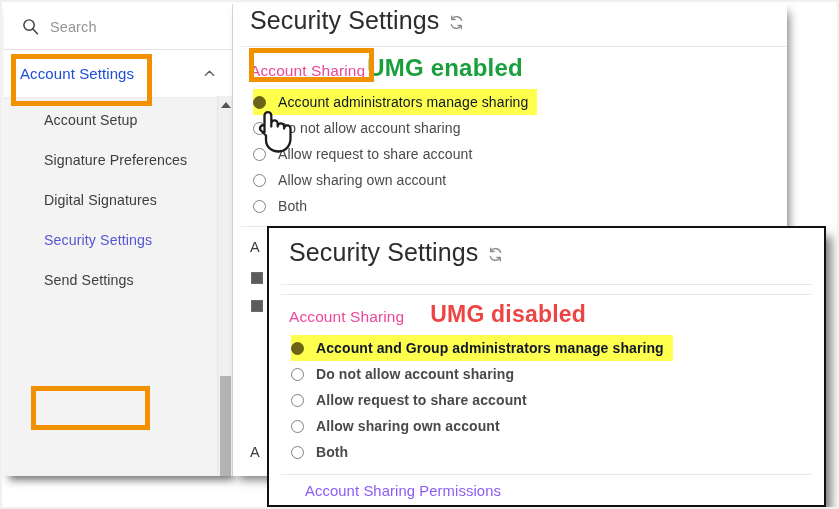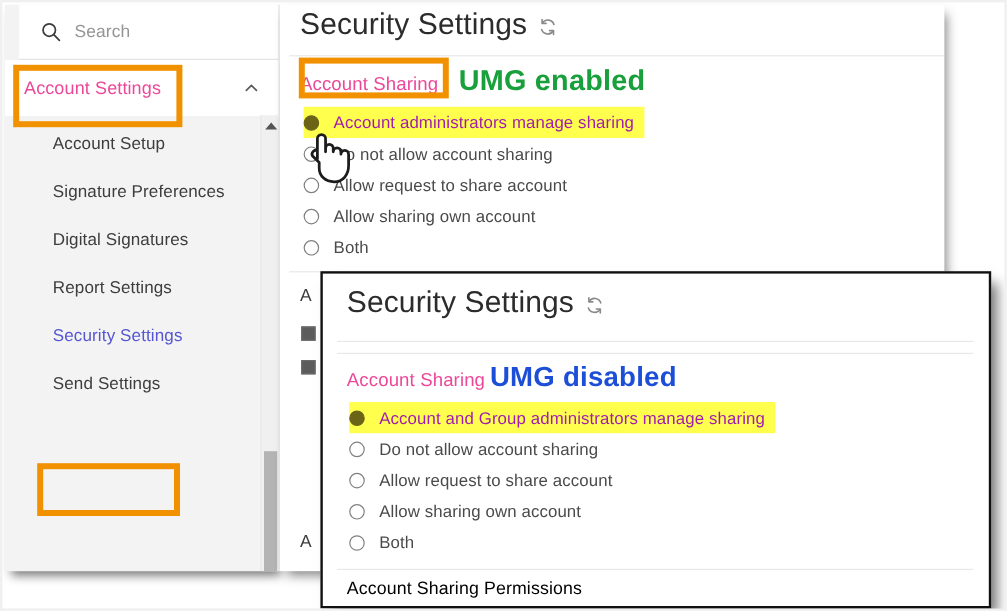--- a/index.html
+++ b/index.html
@@ -34,21 +34,21 @@
     width: 229px;
     height: 472px;
     background: #f3f3f3;
     box-sizing: border-box;
     border-right: 1px solid #d8d8d8;
     box-shadow: 3px 6px 8px -2px rgba(0,0,0,0.55);
     overflow: hidden;
   }
   .search-bar {
     position: absolute;
-    left: 12px; top: 0;
+    left: 0; top: 0;
     width: 229px;
     height: 46px;
     background: #ffffff;
     border-bottom: 1px solid #e3e3e3;
     display: flex;
     align-items: center;
     padding-left: 18px;
     box-sizing: border-box;
   }
   .search-icon {
@@ -77,21 +77,21 @@
     background: #ffffff;
     display: flex;
     align-items: center;
     justify-content: space-between;
     padding: 0 16px 0 16px;
     box-sizing: border-box;
     border-bottom: 1px solid #ececec;
   }
   .nav-top-label {
     font-size: 15px;
-    color: #ec4899;
+    color: #1d4ed8;
     letter-spacing: .1px;
   }
   .chevron-up {
     width: 15px; height: 15px;
     color: #5a5a5a;
   }
 
   .nav-list {
     padding-top: 2px;
   }
@@ -203,28 +203,28 @@
   .panel-back .section-row { left: 17px; top: 50px; }
   .section-label {
     font-size: 15.5px;
     color: #ec4899;
     letter-spacing: .1px;
   }
   .umg-enabled {
     font-size: 24px;
     font-weight: bold;
     color: #19a03c;
-    margin-left: 17px;
+    margin-left: 2px;
     letter-spacing: .2px;
   }
   .umg-disabled {
     font-size: 23px;
     font-weight: bold;
-    color: #1d4ed8;
-    margin-left: 4px;
+    color: #ef4444;
+    margin-left: 26px;
     letter-spacing: .2px;
   }
 
   .radio-list { position: absolute; }
   .panel-back .radio-list { left: 20px; top: 85px; width: 520px; }
   .radio-row {
     display: flex;
     align-items: center;
     height: 26px;
     font-size: 14px;
@@ -243,21 +243,21 @@
     box-sizing: border-box;
     margin-right: 12px;
     flex: 0 0 auto;
     background: transparent;
   }
   .radio-mark.checked {
     border-color: #6b6417;
     background: #6b6417;
   }
   .radio-label { white-space: nowrap; }
-  .radio-row.highlighted .radio-label { color: #a21caf; }
+  .radio-row.highlighted .radio-label { color: #0f172a; }
 
   .hl-section-label {
     position: absolute;
     border: 5px solid #f29100;
     box-sizing: border-box;
     pointer-events: none;
   }
   #hl-account-sharing {
     left: 247px; top: 46px;
     width: 125px; height: 34px;
@@ -295,27 +295,27 @@
   .panel-front .panel-title {
     position: absolute;
     left: 20px; top: 10px;
     display: flex;
     align-items: center;
     gap: 9px;
   }
   .panel-front .hr1 { left: 12px; top: 56px; width: 530px; }
   .panel-front .hr2 { left: 12px; top: 66px; width: 530px; }
   .panel-front .section-row { left: 20px; top: 73px; }
-  .panel-front .radio-list { left: 22px; top: 107px; width: 520px; }
+  .panel-front .radio-list { left: 22px; top: 107px; width: 520px; font-weight: bold; }
   .panel-front .hr3 { left: 12px; top: 246px; width: 530px; }
   .front-footer {
     position: absolute;
-    left: 20px; top: 255px;
+    left: 36px; top: 255px;
     font-size: 14.8px;
-    color: #000000;
+    color: #8b5cf6;
     letter-spacing: .1px;
   }
 
   
   .cursor-hand {
     position: absolute;
     left: 248px; top: 100px;
     width: 44px; height: 52px;
     pointer-events: none;
     z-index: 40;
@@ -351,23 +351,20 @@
 
       <div class="nav-list">
         <div class="nav-item">
           <span>Account Setup</span>
         </div>
         <div class="nav-item">
           <span>Signature Preferences</span>
         </div>
         <div class="nav-item">
           <span>Digital Signatures</span>
-        </div>
-        <div class="nav-item">
-          <span>Report Settings</span>
         </div>
         <div class="nav-item link">
           <span>Security Settings</span>
         </div>
         <div class="nav-item">
           <span>Send Settings</span>
         </div>
       </div>
 
       <div class="sb-track">

